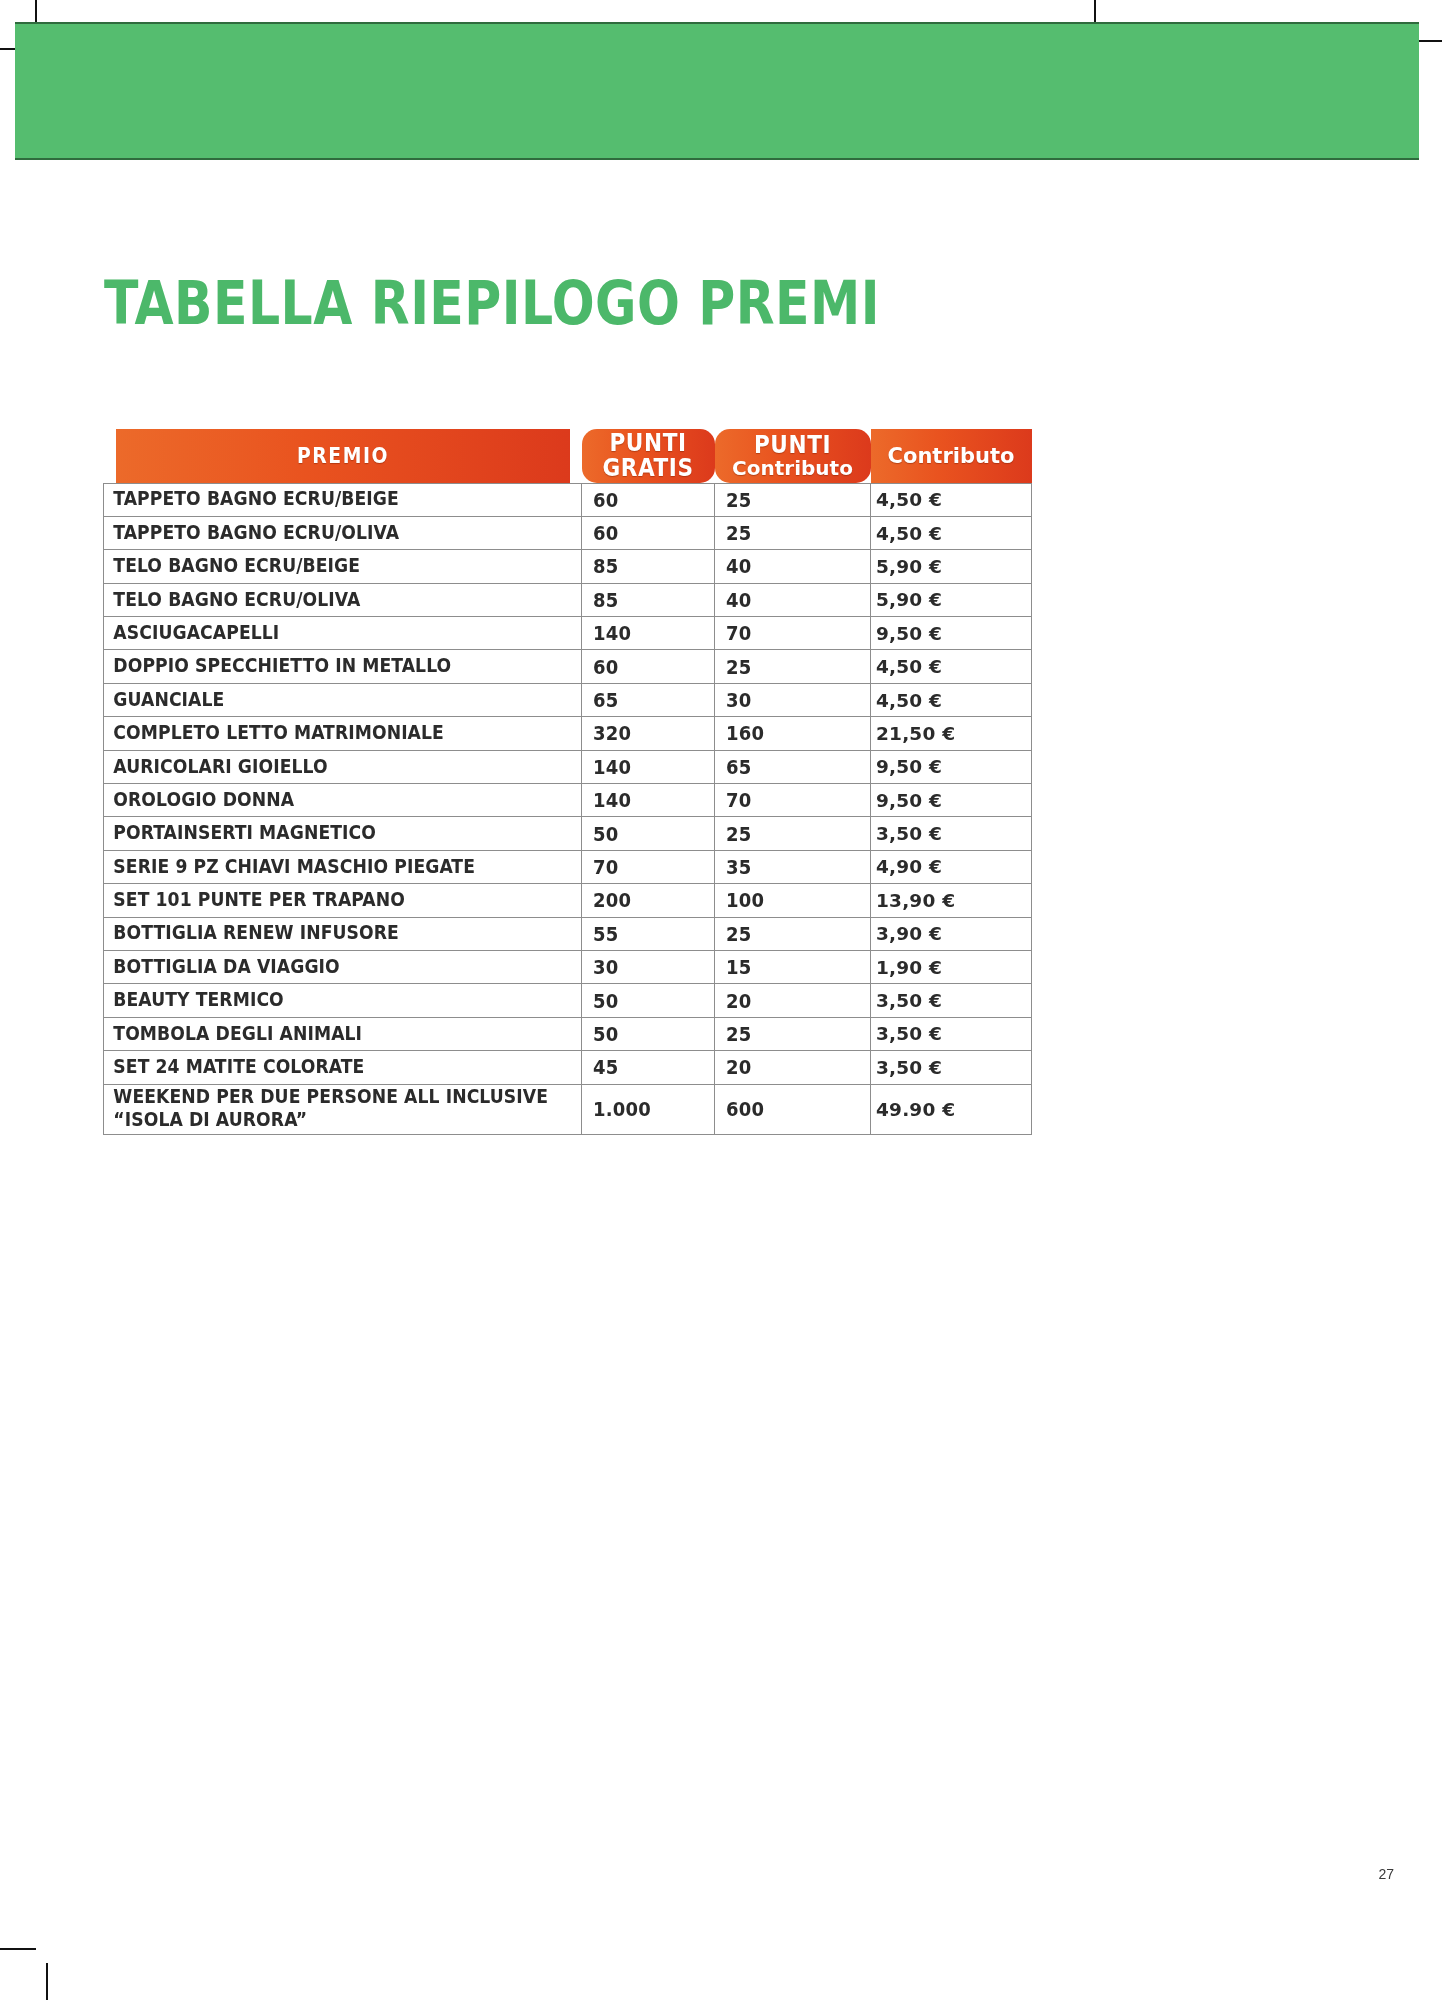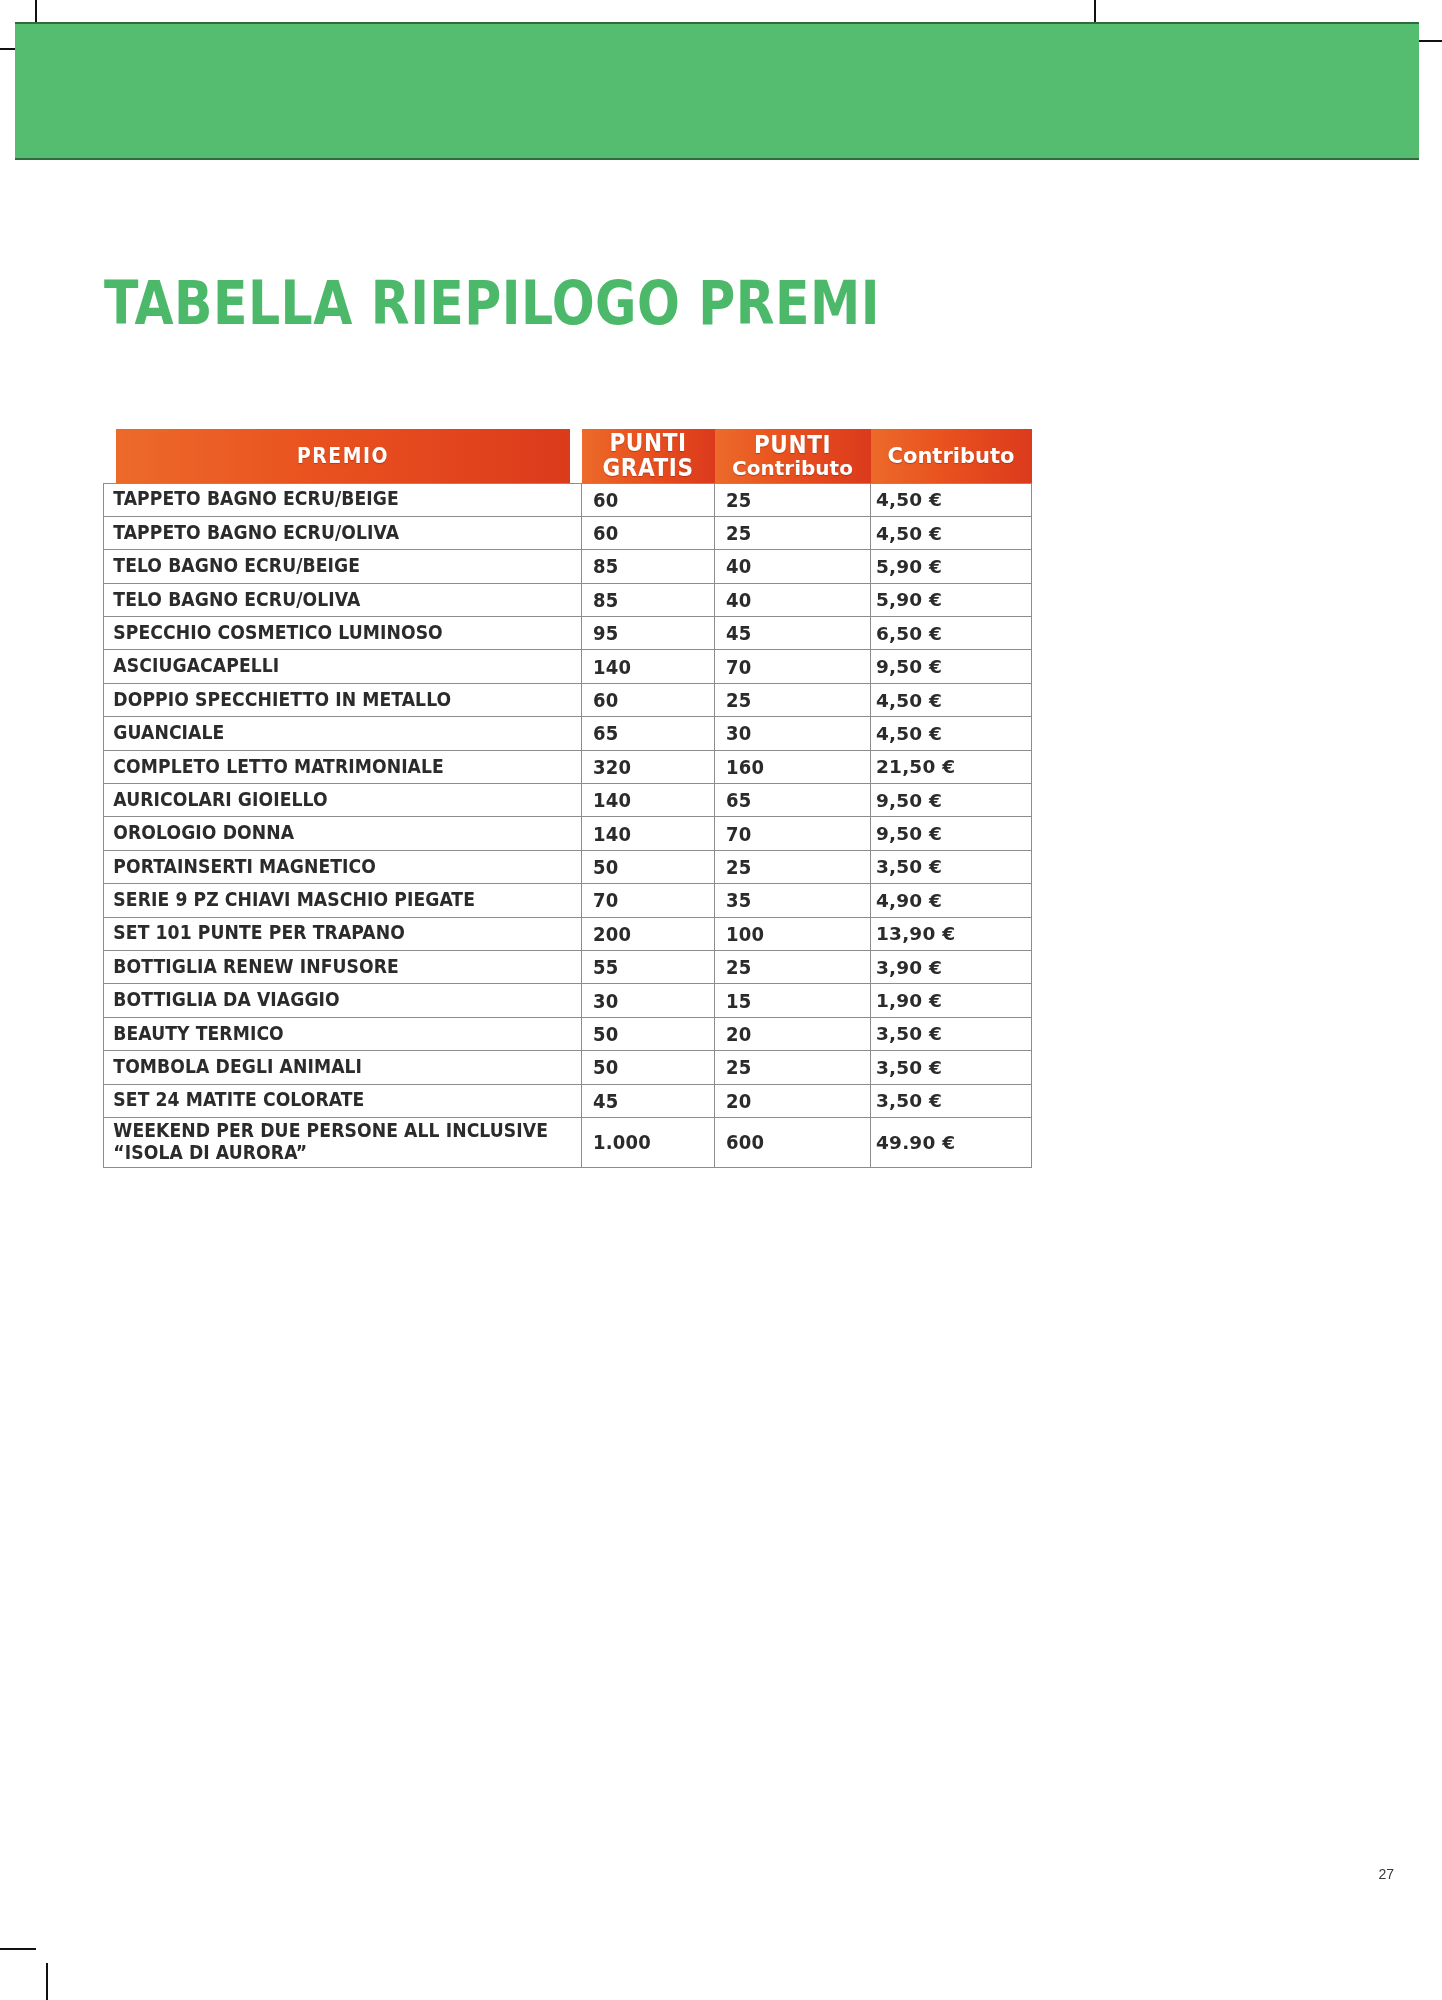--- a/index.html
+++ b/index.html
@@ -75,20 +75,21 @@
     text-align:center;
     font-family:"Liberation Sans Narrow","DejaVu Sans Condensed","Liberation Sans",sans-serif;
     font-weight:bold;
     font-size:22px;
     letter-spacing:1.6px;
     transform:scaleX(0.95);
   }
   th.h-two{
     text-align:center;
     line-height:1.02;
+    border-radius:15px;
   }
   th.h-two .l1,
   th.h-two .l2{
     display:block;
     font-family:"Liberation Sans Narrow","DejaVu Sans Condensed","Liberation Sans",sans-serif;
     font-weight:bold;
     font-size:24px;
     letter-spacing:0.6px;
   }
   th.h-two .l2.rounded{
@@ -206,26 +207,20 @@
           <td class="num">40</td>
           <td class="money">5,90 €</td>
         </tr>
         <tr>
           <td class="premio">TELO BAGNO ECRU/OLIVA</td>
           <td class="num">85</td>
           <td class="num">40</td>
           <td class="money">5,90 €</td>
         </tr>
         <tr>
-          <td class="premio">SPECCHIO COSMETICO LUMINOSO</td>
-          <td class="num">95</td>
-          <td class="num">45</td>
-          <td class="money">6,50 €</td>
-        </tr>
-        <tr>
           <td class="premio">ASCIUGACAPELLI</td>
           <td class="num">140</td>
           <td class="num">70</td>
           <td class="money">9,50 €</td>
         </tr>
         <tr>
           <td class="premio">DOPPIO SPECCHIETTO IN METALLO</td>
           <td class="num">60</td>
           <td class="num">25</td>
           <td class="money">4,50 €</td>

